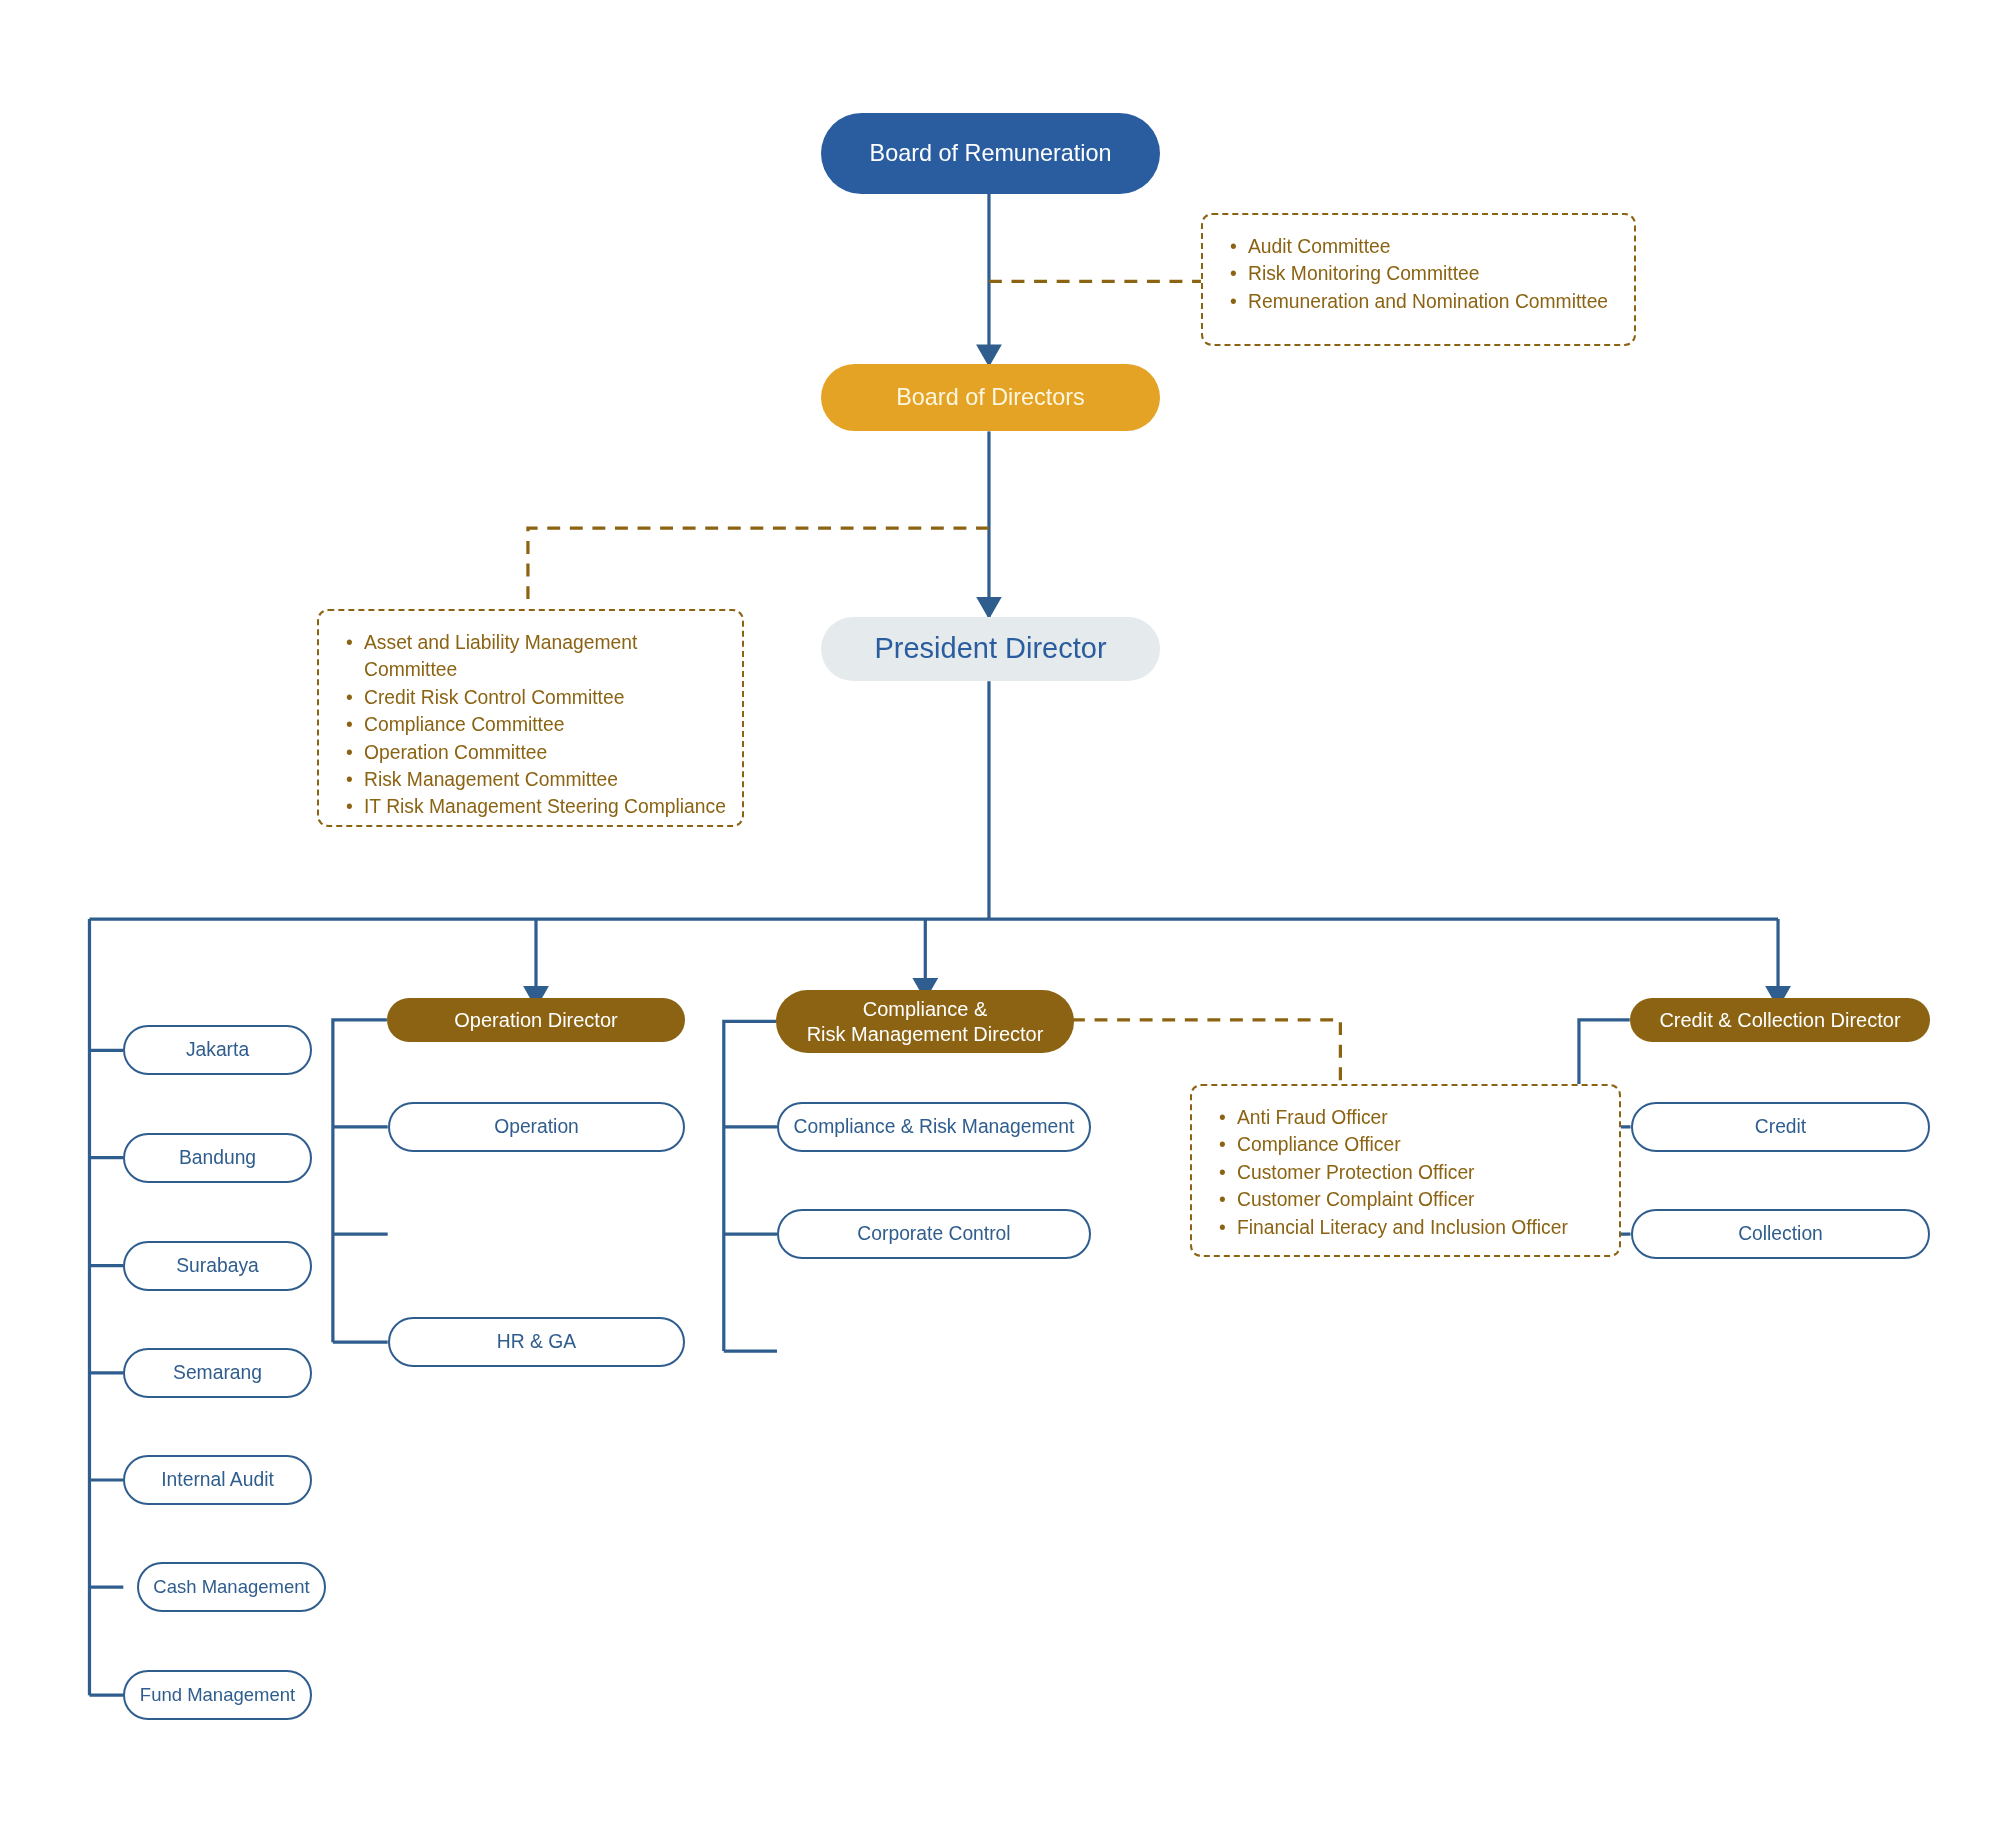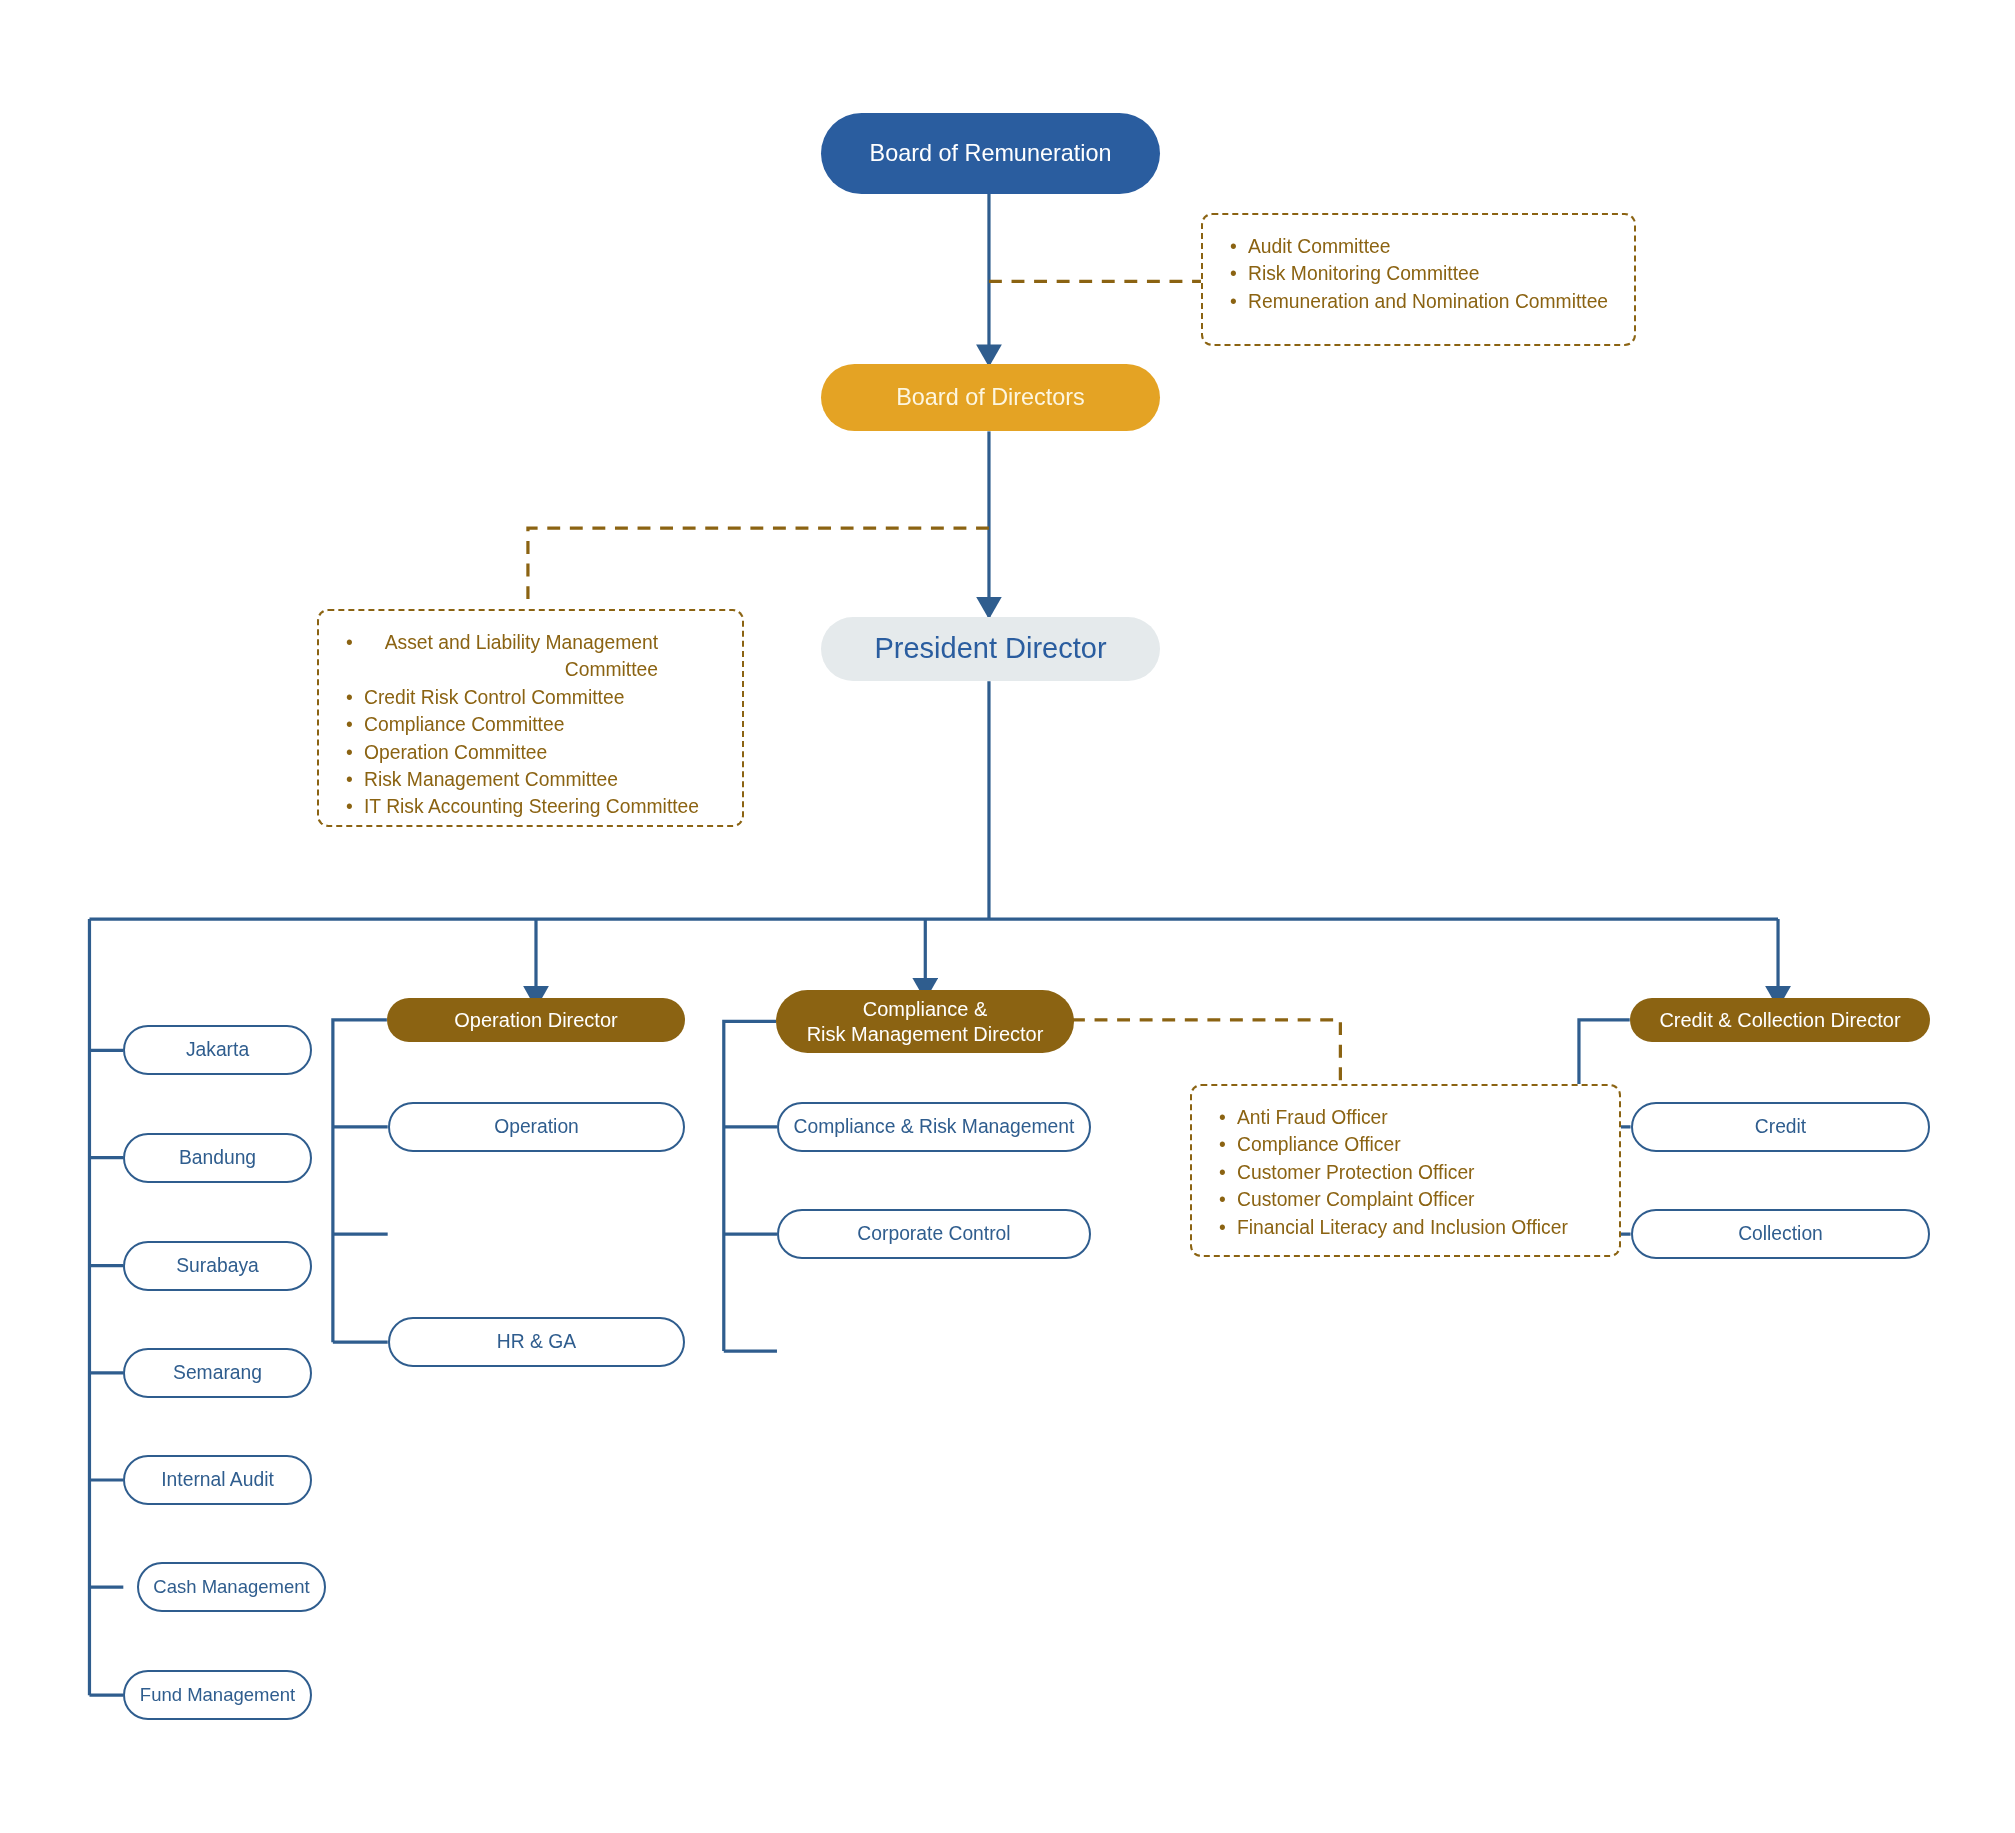--- a/index.html
+++ b/index.html
@@ -170,26 +170,26 @@
       <li>Remuneration and Nomination Committee</li>
     </ul>
   </div>
 
   <div class="node orange pill-filled" style="left:821px; top:364px; width:339px; height:67px;">
     <span>Board of Directors</span>
   </div>
 
   <div class="dashbox" style="left:317px; top:609px; width:427px; height:218px;">
     <ul>
-      <li class="wrap" style="width:294px;text-align:right;">Asset and Liability Management Committee</li>
+      <li class="wrap" style="width:294px;">Asset and Liability Management Committee</li>
       <li>Credit Risk Control Committee</li>
       <li>Compliance Committee</li>
       <li>Operation Committee</li>
       <li>Risk Management Committee</li>
-      <li>IT Risk Accounting Steering Committee</li>
+      <li>IT Risk Management Steering Compliance</li>
     </ul>
   </div>
 
   <div class="node grey pill-filled" style="left:821px; top:617px; width:339px; height:64px;">
     <span>President Director</span>
   </div>
 
   <div class="node brown pill-filled" style="left:387px; top:998px; width:298px; height:44px;">
     <span>Operation Director</span>
   </div>

